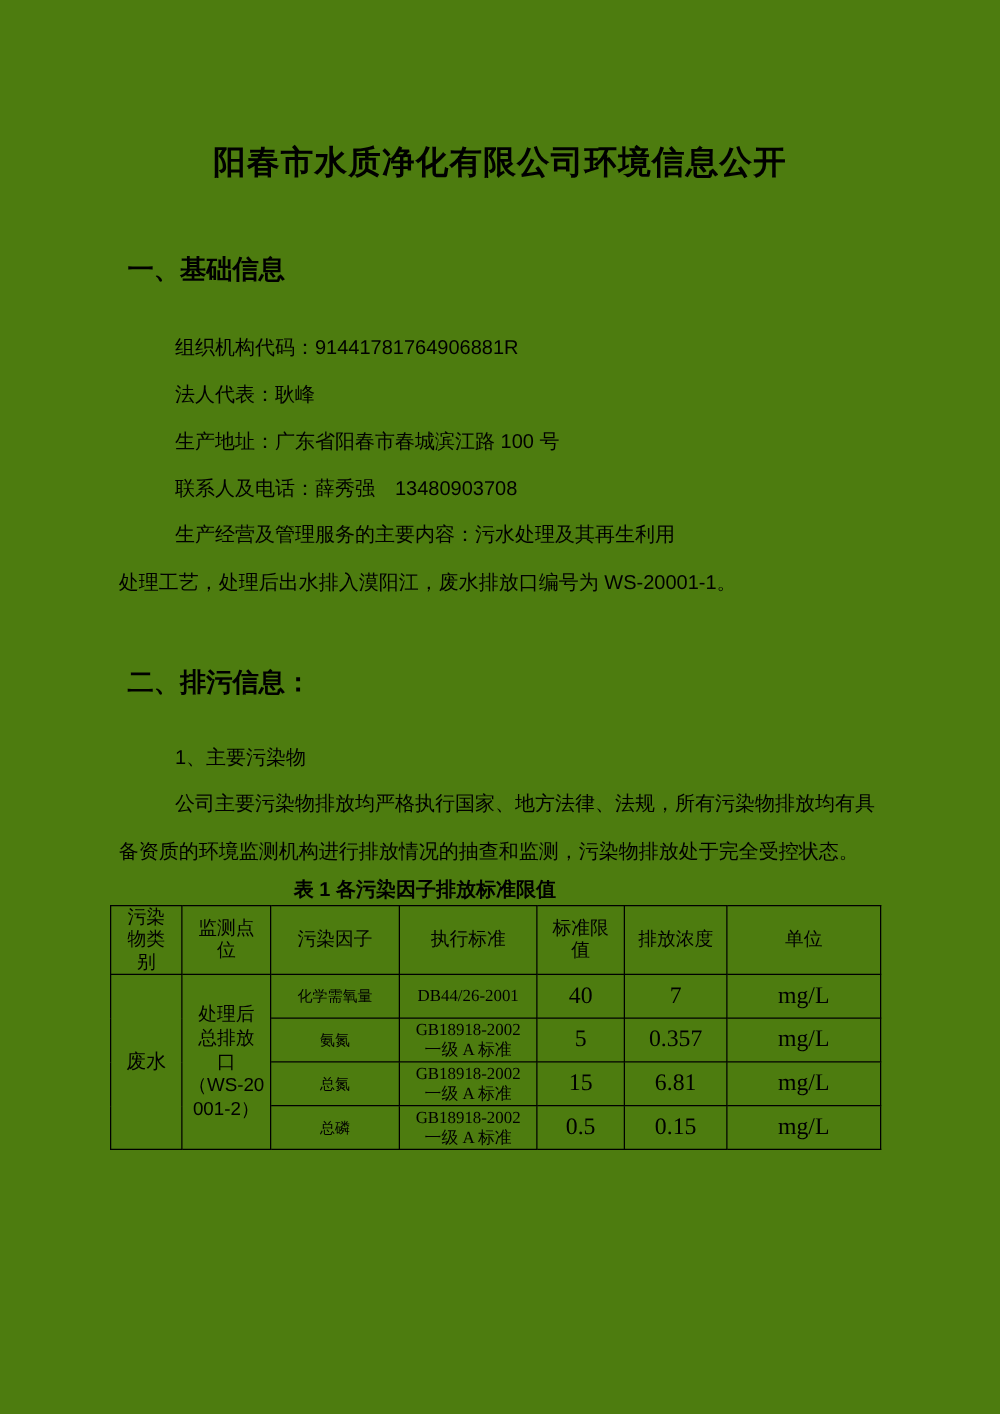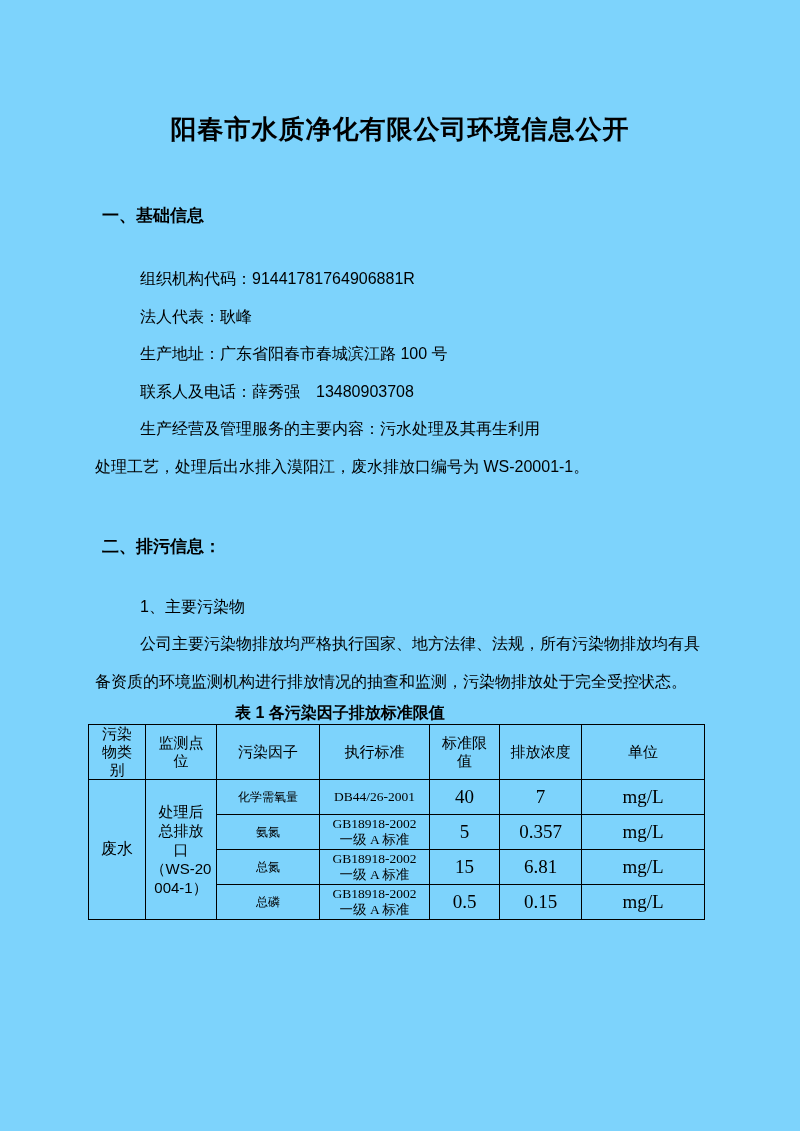--- a/index.html
+++ b/index.html
@@ -2,36 +2,36 @@
 <html lang="zh"><head>
 <meta charset="utf-8">
 <style>
   html, body { margin: 0; padding: 0; background: #ffffff; }
   body {
     width: 800px; height: 1131px;
     color: #000000;
     font-family: "Liberation Sans", sans-serif;
     overflow: hidden;
   }
-  .page { position: relative; width: 800px; height: 1131px; background: #7dd3fc; }
+  .page { position: relative; width: 800px; height: 1131px; background: #4d7c0f; }
   .content { padding: 0 95px; }
 
   .doc-title {
     padding-top: 114px;
     text-align: center;
     font-size: 26px;
     font-weight: bold;
     line-height: 30px;
     letter-spacing: 1px;
   }
 
   .sec-heading {
     margin-top: 60px;
     padding-left: 7px;
-    font-size: 17px;
+    font-size: 21px;
     font-weight: bold;
     line-height: 24px;
   }
   .sec-heading.second { margin-top: 50px; }
 
   .fields { margin-top: 32px; }
   .field {
     padding-left: 45px;
     font-size: 16px;
     line-height: 37.5px;
@@ -145,21 +145,21 @@
 值</th>
           <th>排放浓度</th>
           <th>单位</th>
         </tr>
         <tr class="data-row">
           <td class="cell-category" rowspan="4">废水</td>
           <td class="cell-point" rowspan="4">处理后
 总排放
 口
 （WS-20
-004-1）</td>
+001-2）</td>
           <td class="cell-factor">化学需氧量</td>
           <td class="cell-standard serif">DB44/26-2001</td>
           <td class="cell-num serif">40</td>
           <td class="cell-num serif">7</td>
           <td class="cell-num serif">mg/L</td>
         </tr>
         <tr class="data-row">
           <td class="cell-factor">氨氮</td>
           <td class="cell-standard serif">GB18918-2002
 一级 A 标准</td>

